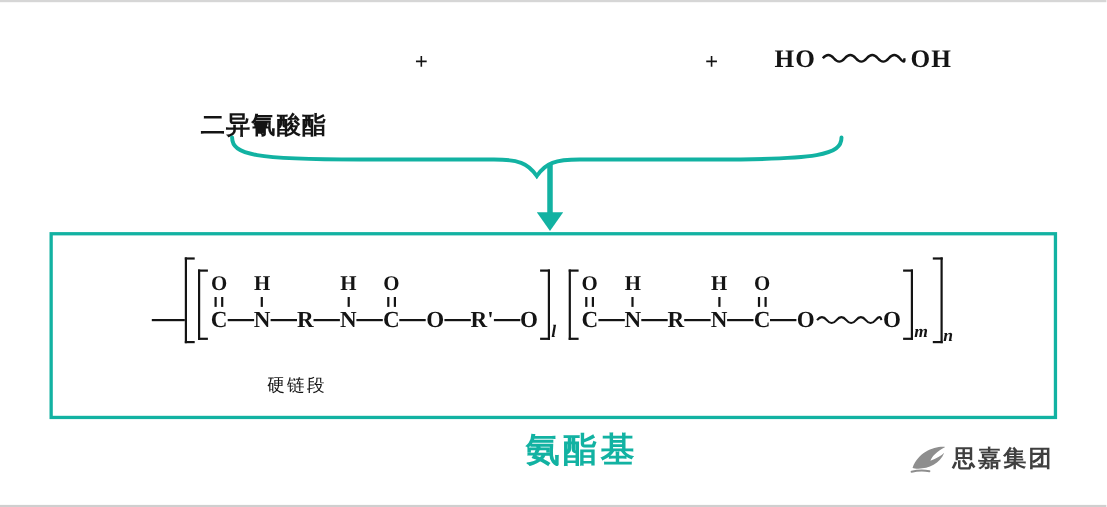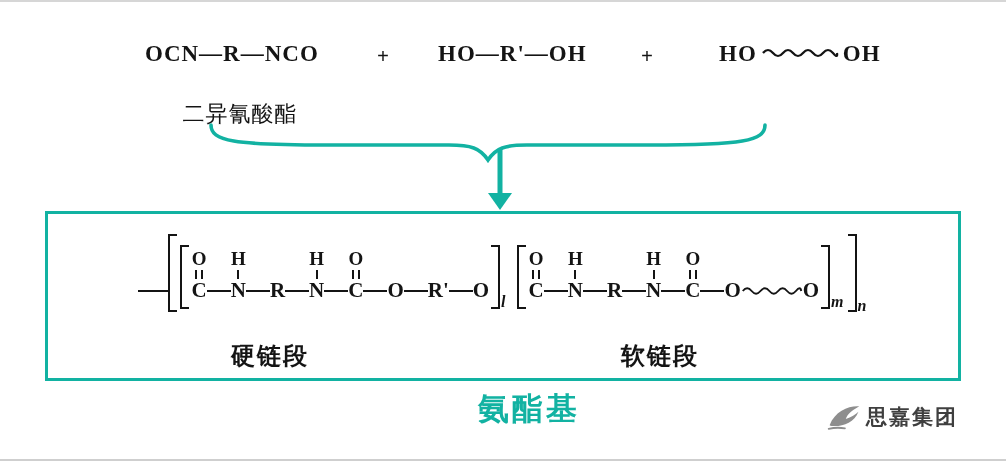--- a/index.html
+++ b/index.html
@@ -10,21 +10,21 @@
   }
   
   .formula-text{
     position:absolute;top:40px;font-family:"Liberation Serif","DejaVu Serif",serif;
     font-weight:700;font-size:23px;letter-spacing:1px;white-space:nowrap;line-height:1;
   }
   .plus{position:absolute;top:42px;font-weight:700;font-size:21px;font-family:"Liberation Serif","DejaVu Serif",serif;}
   .polyol-wrap{display:flex;align-items:center;gap:2px;}
   .cn-label{
     position:absolute;top:97px;transform:translateX(-50%);
-    font-size:22px;font-weight:400;white-space:nowrap;letter-spacing:1px;text-align:center;
+    font-size:22px;font-weight:700;white-space:nowrap;letter-spacing:1px;text-align:center;
   }
   
   .underbrace{position:absolute;left:207px;top:119px;width:562px;height:42px;}
   .down-arrow{position:absolute;left:487px;top:147px;width:26px;height:62px;}
   
   .product-box{
     position:absolute;left:45px;top:209px;width:916px;height:170px;
     border:3.5px solid var(--teal,#12b2a2);background:#fff;box-sizing:border-box;
   }
   .polymer-formula{
@@ -40,39 +40,37 @@
   .bond{width:24px;height:2.4px;background:var(--ink,#141414);margin-bottom:9px;}
   .bond.lead{width:30px;}
   .bracket{width:9px;height:64px;box-sizing:border-box;align-self:flex-end;margin-bottom:-8px;border:2.6px solid var(--ink,#141414);}
   .bracket.open{border-right:0;margin-right:3px;}
   .bracket.close{border-left:0;margin-left:2px;}
   .bracket.outer{height:78px;margin-bottom:-11px;}
   .sub{font:italic 700 16px "Liberation Serif","DejaVu Serif",serif;align-self:flex-end;transform:translateY(9px);margin:0 2px 0 1px;line-height:1;}
   .sub.outer-sub{transform:translateY(13px);}
   .seg-gap{width:9px;}
   .wavy{margin-bottom:3px;}
-  .segment-label{position:absolute;top:126px;transform:translateX(-50%);font-size:24px;font-weight:700;letter-spacing:2px;}
+  .segment-label{position:absolute;top:126px;transform:translateX(-50%);font-size:16px;font-weight:400;letter-spacing:2px;}
   
   .caption{
     position:absolute;left:50%;transform:translateX(-50%);top:386px;
     font-size:31px;font-weight:700;color:var(--teal,#12b2a2);letter-spacing:3px;white-space:nowrap;margin-left:26px;
   }
   .brand{position:absolute;left:826px;top:401px;display:flex;align-items:flex-start;gap:4px;}
   .brand-name{font-size:21px;font-weight:700;color:#3f3f3f;letter-spacing:2px;white-space:nowrap;}
 </style>
 </head>
 <body>
 
 <div class="canvas">
 
-  <span class="formula-text" style="left:145px">OCN—R—NCO</span>
   <span class="plus" style="left:377px">+</span>
-  <span class="formula-text" style="left:438px">HO—R'—OH</span>
   <span class="plus" style="left:641px">+</span>
-  <span class="formula-text polyol-wrap" style="left:719px">
+  <span class="formula-text polyol-wrap" style="left:704px">
     <span>HO</span>
     <svg width="78" height="14" viewBox="0 0 78 14" style="margin:0 2px 2px 2px">
       <path d="M2 7 Q7 1 12 7 T22 7 T32 7 T42 7 T52 7 T62 7 T72 7 T76 7" fill="none" stroke="#141414" stroke-width="2.2"></path>
     </svg>
     <span>OH</span>
   </span>
 
   <span class="cn-label" style="left:240px">二异氰酸酯</span>
 
   <svg class="underbrace" viewBox="0 0 562 42">
@@ -168,21 +166,20 @@
         </svg>
         <span class="stack">
           <span class="letter">O</span>
         </span>
         <span class="bracket close"></span>
         <span class="sub">m</span>
         <span class="bracket close outer"></span>
         <span class="sub outer-sub">n</span>
       </div>
     <span class="segment-label" style="left:222px">硬链段</span>
-    <span class="segment-label" style="left:612px">软链段</span>
   </div>
 
   <div class="caption">氨酯基</div>
 
   <div class="brand">
     <svg width="36" height="30" viewBox="0 0 40 32">
       <path d="M4,24 C10,8 26,2 37,3 C28,8 24,12 22,17 C28,15 33,12 36,9 C32,20 20,25 10,25 C7,25 5,25 4,24 Z" fill="#8e8e8e"></path>
       <path d="M3,28 Q12,26 21,27.5" fill="none" stroke="#8e8e8e" stroke-width="2" stroke-linecap="round"></path>
     </svg>
     <span class="brand-name">思嘉集团</span>

